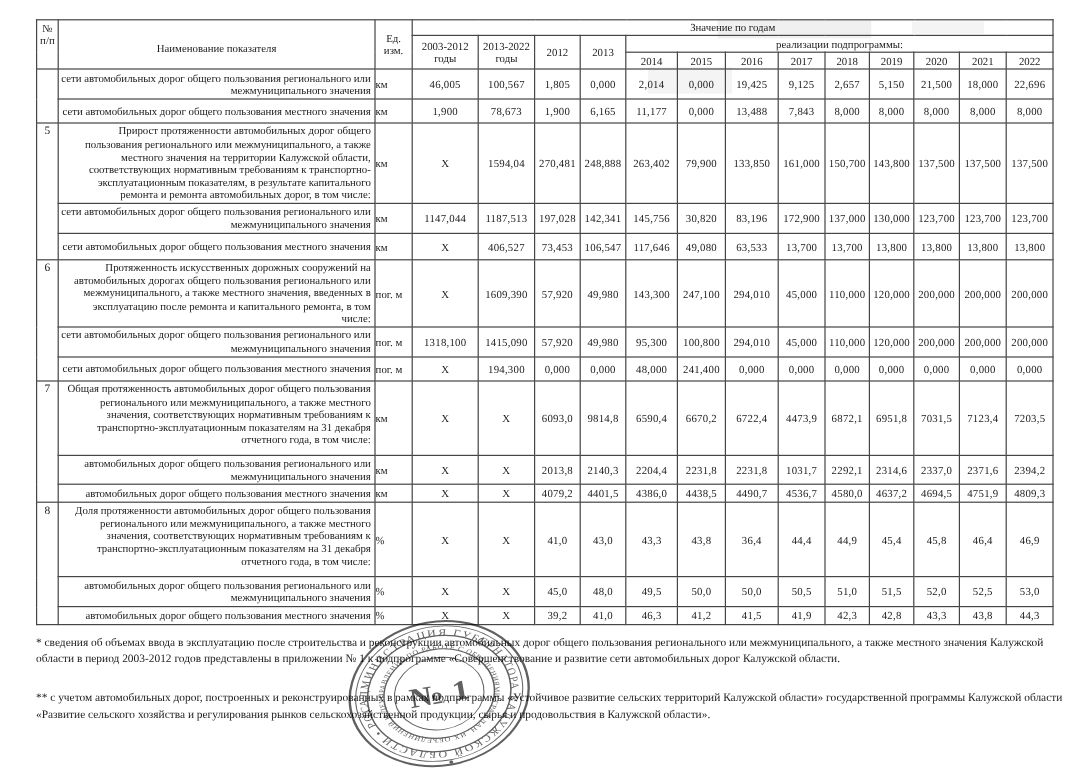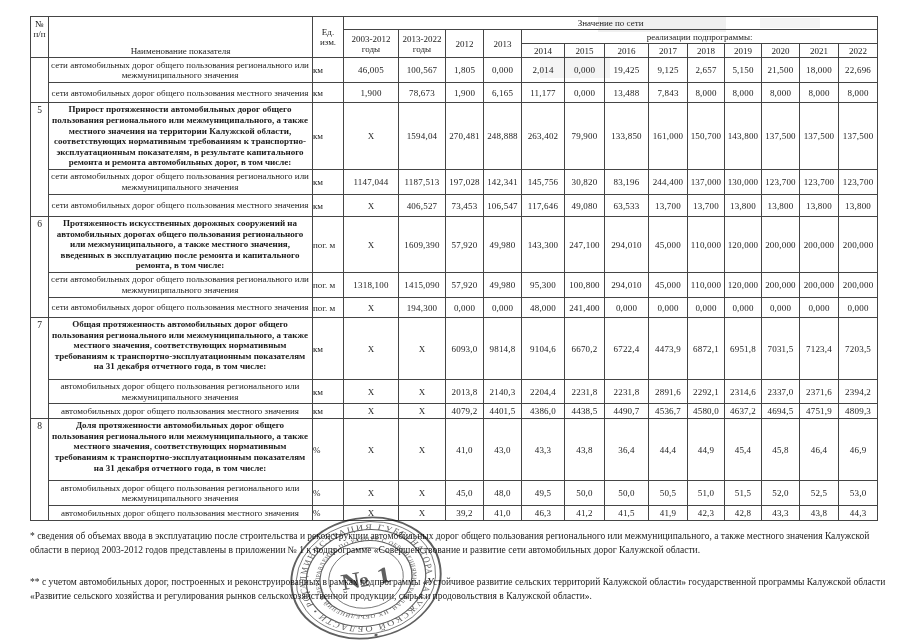--- a/index.html
+++ b/index.html
@@ -10,29 +10,29 @@
   }
   .doc-table{
     position:absolute;left:30px;top:16px;width:848px;
     border-collapse:collapse;table-layout:fixed;
   }
   .doc-table td,.doc-table th{
     border:1px solid #454545;font-weight:normal;overflow:hidden;
   }
   thead th{font-size:9px;line-height:1.15;padding:1px 1px;text-align:center;}
   .h-num{vertical-align:top;padding-top:2px;}
-  .h-name{vertical-align:bottom;padding-bottom:1px;}
+  .h-name{vertical-align:bottom;padding-bottom:12px;}
   .h-unit{vertical-align:middle;margin-left:32px;}
   .h-group{vertical-align:middle;}
   .h-period{vertical-align:middle;text-align:center;}
   .h-year{vertical-align:middle;}
   .pre{white-space:pre-line;}
   .c-num{font-size:9.5px;text-align:center;vertical-align:top;padding-top:2px;}
-  .c-name{font-size:9px;line-height:1.18;padding:1px 3px 1px 2px;vertical-align:middle;text-align:center;}
-  .c-name.main{vertical-align:top;font-weight:bold;}
+  .c-name{font-size:9px;line-height:1.18;padding:1px 3px 1px 2px;vertical-align:middle;text-align:right;}
+  .c-name.main{vertical-align:top;}
   .c-unit{font-size:9px;text-align:left;vertical-align:middle;padding:0;}
   .c-val{font-size:9px;text-align:center;vertical-align:middle;padding:0 1px;letter-spacing:.2px;}
   .footnotes{
     position:absolute;left:30px;top:512px;width:858px;
     font-size:9.5px;line-height:1.5;
   }
   .footnotes p{margin:17px 0 7px 0;}
   .stamp{
     position:absolute;left:266px;top:493px;
     mix-blend-mode:multiply;opacity:.82;
@@ -68,21 +68,21 @@
       <col style="width:39px">
       <col style="width:39px">
   </colgroup>
   <thead>
     <tr style="height:12px">
       <th class="h-num pre" rowspan="3">№
 п/п</th>
       <th class="h-name" rowspan="3">Наименование показателя</th>
       <th class="h-unit pre" rowspan="3">Ед.
 изм.</th>
-      <th class="h-group" colspan="13">Значение по сети</th>
+      <th class="h-group" colspan="13">Значение по годам</th>
     </tr>
     <tr style="height:14px">
       <th class="h-period pre" rowspan="2">2003-2012
 годы</th>
       <th class="h-period pre" rowspan="2">2013-2022
 годы</th>
       <th class="h-year" rowspan="2">2012</th>
       <th class="h-year" rowspan="2">2013</th>
       <th class="h-group" colspan="9">реализации подпрограммы:</th>
     </tr>
@@ -155,21 +155,21 @@
       <tr style="height: 25px;">
         <td class="c-name">сети автомобильных дорог общего пользования регионального или межмуниципального значения</td>
         <td class="c-unit">км</td>
         <td class="c-val">1147,044</td>
         <td class="c-val">1187,513</td>
         <td class="c-val">197,028</td>
         <td class="c-val">142,341</td>
         <td class="c-val">145,756</td>
         <td class="c-val">30,820</td>
         <td class="c-val">83,196</td>
-        <td class="c-val">244,400</td>
+        <td class="c-val">172,900</td>
         <td class="c-val">137,000</td>
         <td class="c-val">130,000</td>
         <td class="c-val">123,700</td>
         <td class="c-val">123,700</td>
         <td class="c-val">123,700</td>
       </tr>
       <tr style="height: 22px;">
         <td class="c-name">сети автомобильных дорог общего пользования местного значения</td>
         <td class="c-unit">км</td>
         <td class="c-val">X</td>
@@ -239,41 +239,41 @@
         <td class="c-val">0,000</td>
       </tr>
       <tr style="height: 62px;">
         <td class="c-num" rowspan="3">7</td>
         <td class="c-name main">Общая протяженность автомобильных дорог общего пользования регионального или межмуниципального, а также местного значения, соответствующих нормативным требованиям к транспортно-эксплуатационным показателям на 31 декабря отчетного года, в том числе:</td>
         <td class="c-unit">км</td>
         <td class="c-val">X</td>
         <td class="c-val">X</td>
         <td class="c-val">6093,0</td>
         <td class="c-val">9814,8</td>
-        <td class="c-val">9104,6</td>
+        <td class="c-val">6590,4</td>
         <td class="c-val">6670,2</td>
         <td class="c-val">6722,4</td>
         <td class="c-val">4473,9</td>
         <td class="c-val">6872,1</td>
         <td class="c-val">6951,8</td>
         <td class="c-val">7031,5</td>
         <td class="c-val">7123,4</td>
         <td class="c-val">7203,5</td>
       </tr>
       <tr style="height: 23px;">
         <td class="c-name">автомобильных дорог общего пользования регионального или межмуниципального значения</td>
         <td class="c-unit">км</td>
         <td class="c-val">X</td>
         <td class="c-val">X</td>
         <td class="c-val">2013,8</td>
         <td class="c-val">2140,3</td>
         <td class="c-val">2204,4</td>
         <td class="c-val">2231,8</td>
         <td class="c-val">2231,8</td>
-        <td class="c-val">2891,6</td>
+        <td class="c-val">1031,7</td>
         <td class="c-val">2292,1</td>
         <td class="c-val">2314,6</td>
         <td class="c-val">2337,0</td>
         <td class="c-val">2371,6</td>
         <td class="c-val">2394,2</td>
       </tr>
       <tr style="height: 15px;">
         <td class="c-name">автомобильных дорог общего пользования местного значения</td>
         <td class="c-unit">км</td>
         <td class="c-val">X</td>

